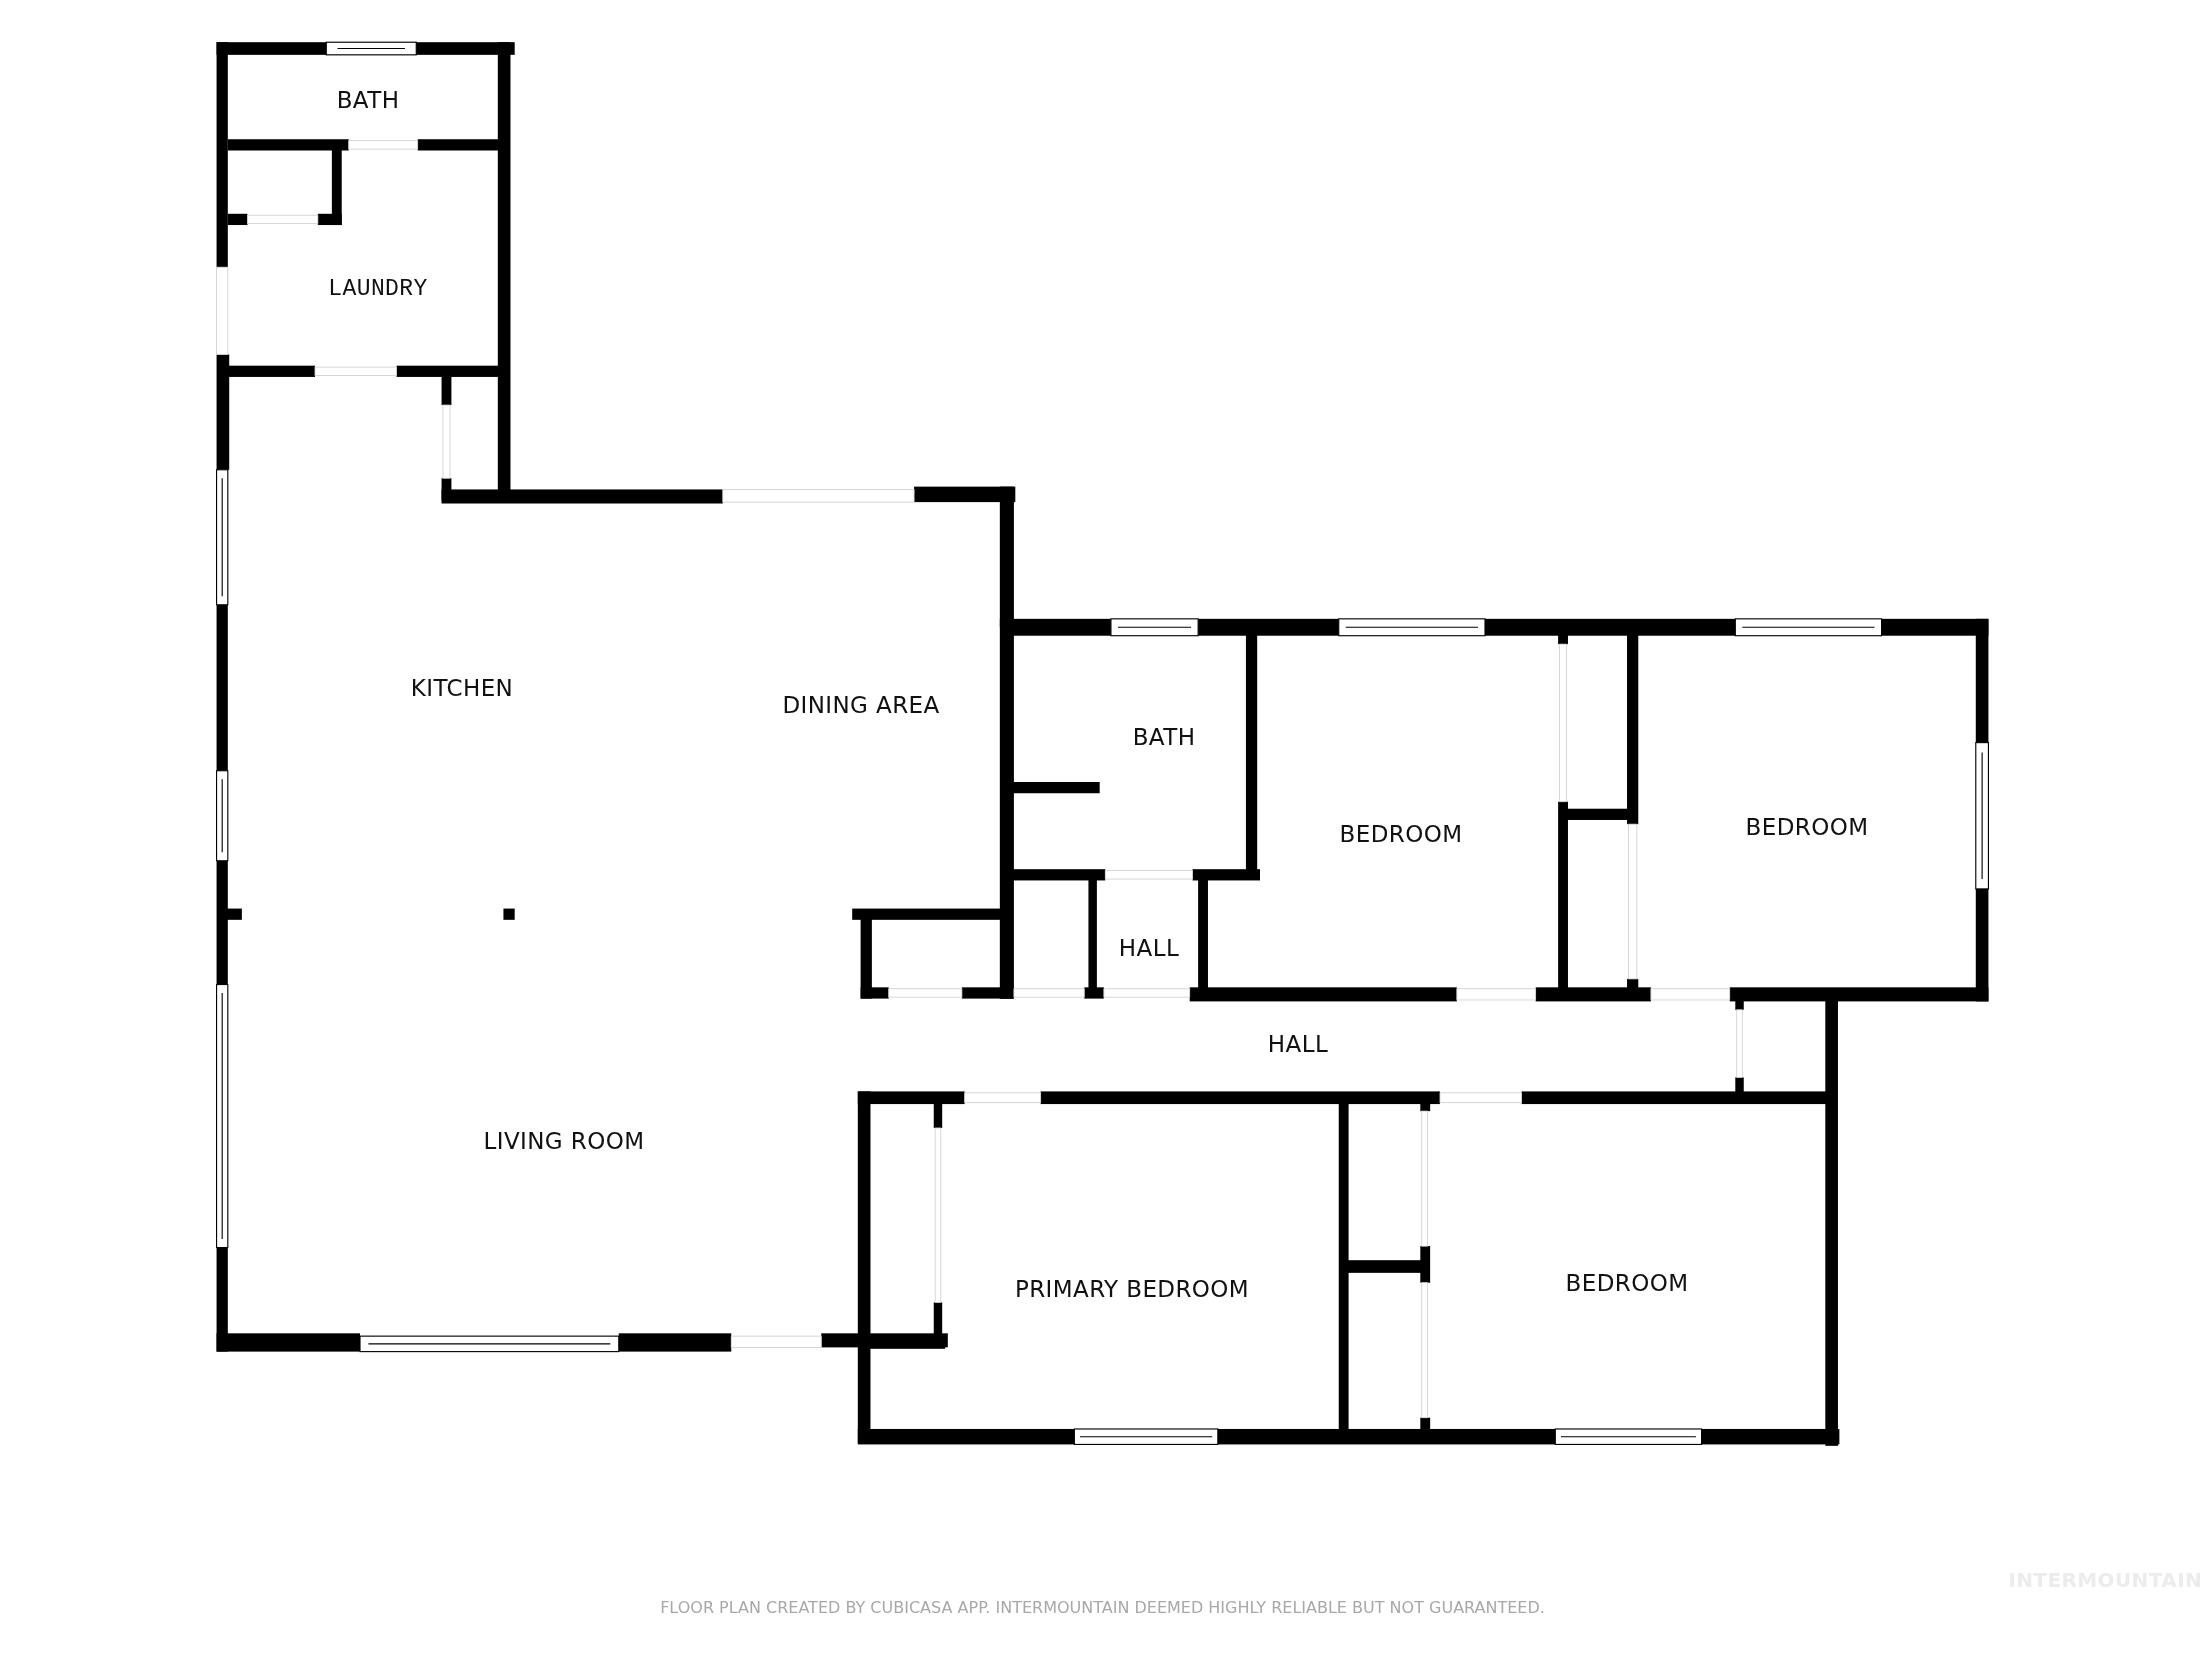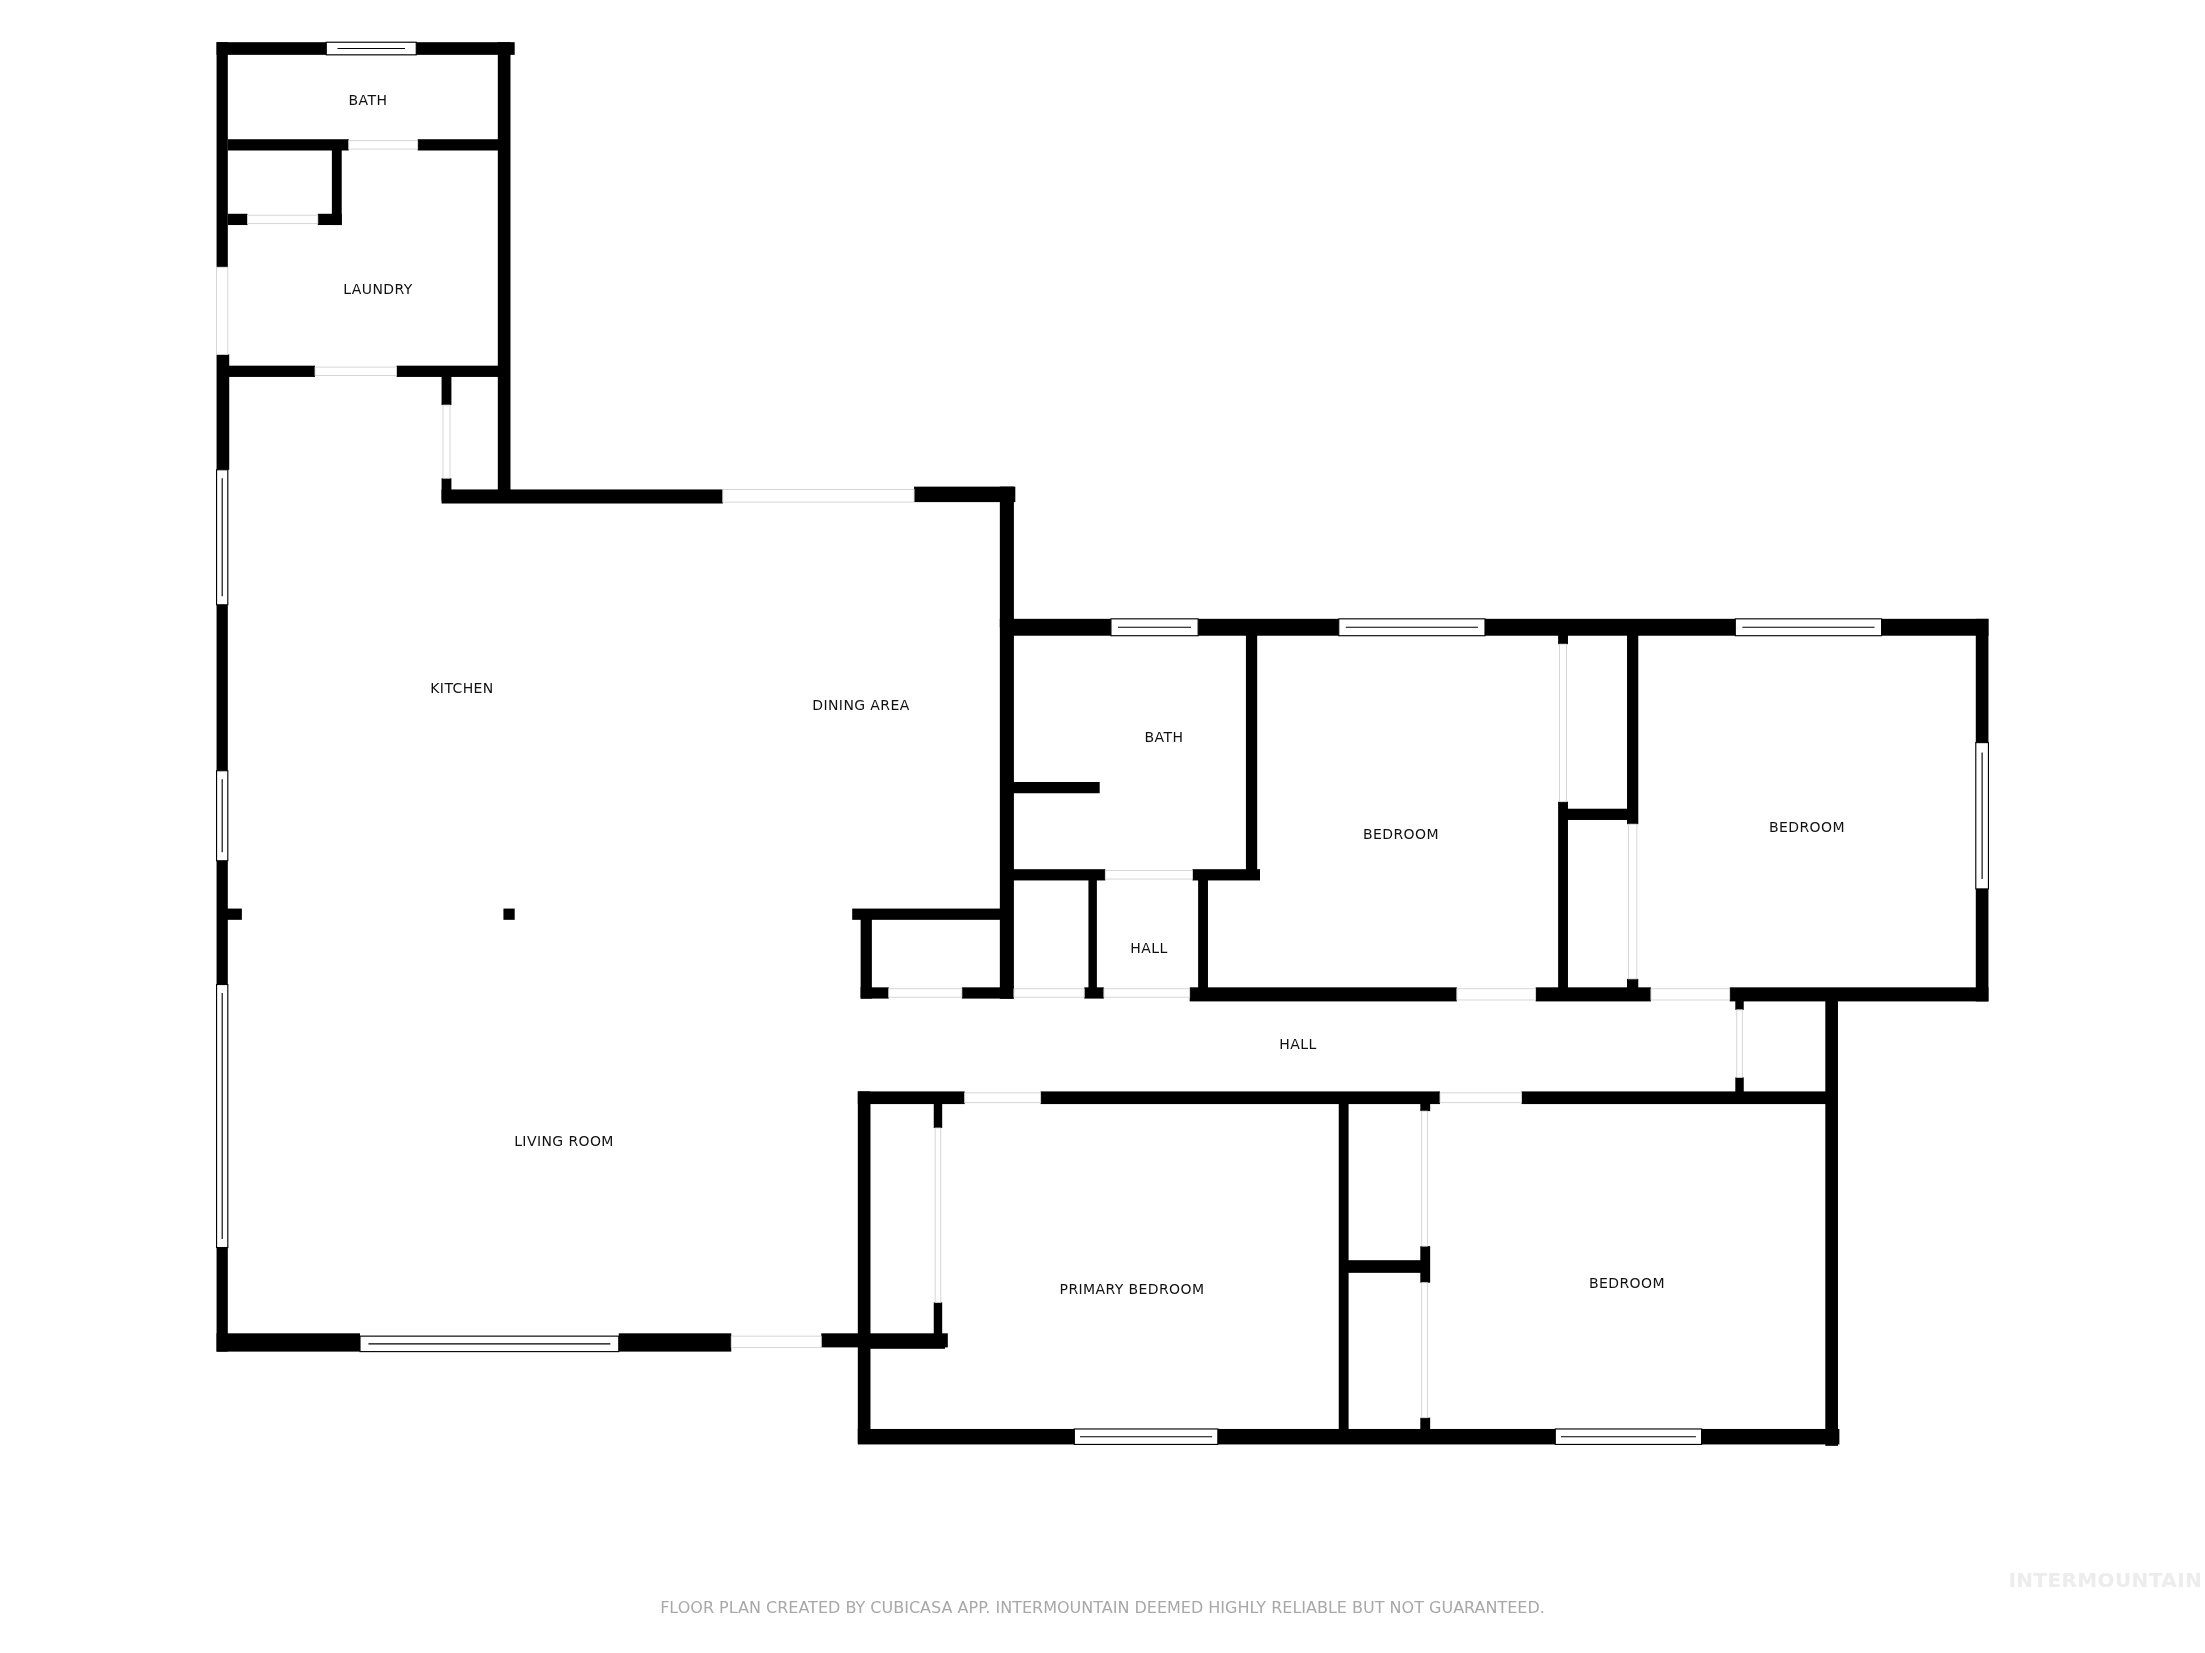--- a/index.html
+++ b/index.html
@@ -2,21 +2,21 @@
 <html style="font-size:11.5px"><head>
 <meta charset="utf-8">
 <style>
   html, body { margin: 0; padding: 0; background: #ffffff; }
   body { width: 2205px; height: 1654px; position: relative; overflow: hidden; font-family: "DejaVu Sans", sans-serif; }
   #plan { position: absolute; left: 0; top: 0; width: 2205px; height: 1654px; }
   .wall { fill: #000000; }
   .win { fill: #ffffff; stroke: #000000; stroke-width: 0.8; }
   .winline { stroke: #000000; stroke-width: 0.8; }
   .door { fill: #ffffff; stroke: #cfcfcf; stroke-width: 0.6; }
-  .room-label { position: absolute; font-family: "DejaVu Sans", sans-serif; font-size: 14px; color: #111111; transform: translate(-50%, -50%); white-space: nowrap; letter-spacing: 0.4px; }
+  .room-label { position: absolute; font-family: "DejaVu Sans", sans-serif; font-size: 23px; color: #111111; transform: translate(-50%, -50%); white-space: nowrap; letter-spacing: 0.4px; }
   .footer { position: absolute; left: 50%; top: 1598px; transform: translateX(-50%); font-family: "DejaVu Sans", sans-serif; font-size: 16px; color: #a8a8a8; white-space: nowrap; }
   .brand { position: absolute; right: 2.9px; top: 1568px; font-family: "DejaVu Sans", sans-serif; font-weight: bold; font-size: 20px; color: #ececec; letter-spacing: 0.4px; }
 </style>
 </head>
 <body>
 
 <svg id="plan" viewBox="0 0 1568 1176" preserveAspectRatio="none" xmlns="http://www.w3.org/2000/svg">
   <g>
 
     <rect class="wall" x="154" y="30" width="8" height="160"></rect>
@@ -144,21 +144,21 @@
     <rect class="door" x="686" y="777" width="54" height="7"></rect>
     <rect class="door" x="1024" y="777" width="58" height="7"></rect>
     <rect class="door" x="665" y="802" width="4" height="124"></rect>
     <rect class="door" x="1011" y="790" width="4" height="96"></rect>
     <rect class="door" x="1011" y="912" width="4" height="96"></rect>
   </g>
 </svg>
 
 <div>
   <div class="room-label" style="left:368px;top:100px;">BATH</div>
-  <div class="room-label" style="left:378px;top:289px;">LAUNDRY</div>
+  <div class="room-label" style="left:378px;top:289px;font-family:Liberation Mono, monospace;">LAUNDRY</div>
   <div class="room-label" style="left:462px;top:688px;">KITCHEN</div>
   <div class="room-label" style="left:861px;top:705px;text-align:right;">DINING AREA</div>
   <div class="room-label" style="left:1164px;top:737px;">BATH</div>
   <div class="room-label" style="left:1401px;top:834px;">BEDROOM</div>
   <div class="room-label" style="left:1807px;top:827px;">BEDROOM</div>
   <div class="room-label" style="left:1149px;top:948px;">HALL</div>
   <div class="room-label" style="left:1298px;top:1044px;">HALL</div>
   <div class="room-label" style="left:564px;top:1141px;">LIVING ROOM</div>
   <div class="room-label" style="left:1132px;top:1289px;">PRIMARY BEDROOM</div>
   <div class="room-label" style="left:1627px;top:1283px;">BEDROOM</div>

